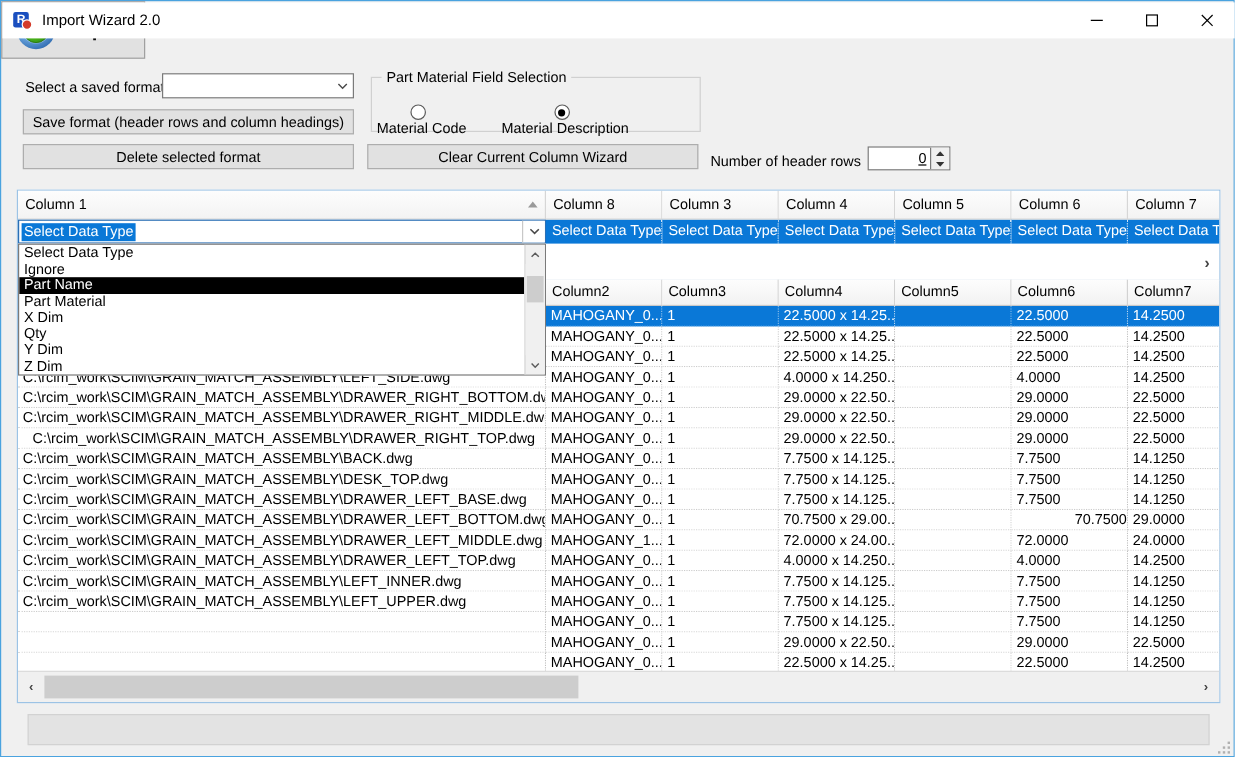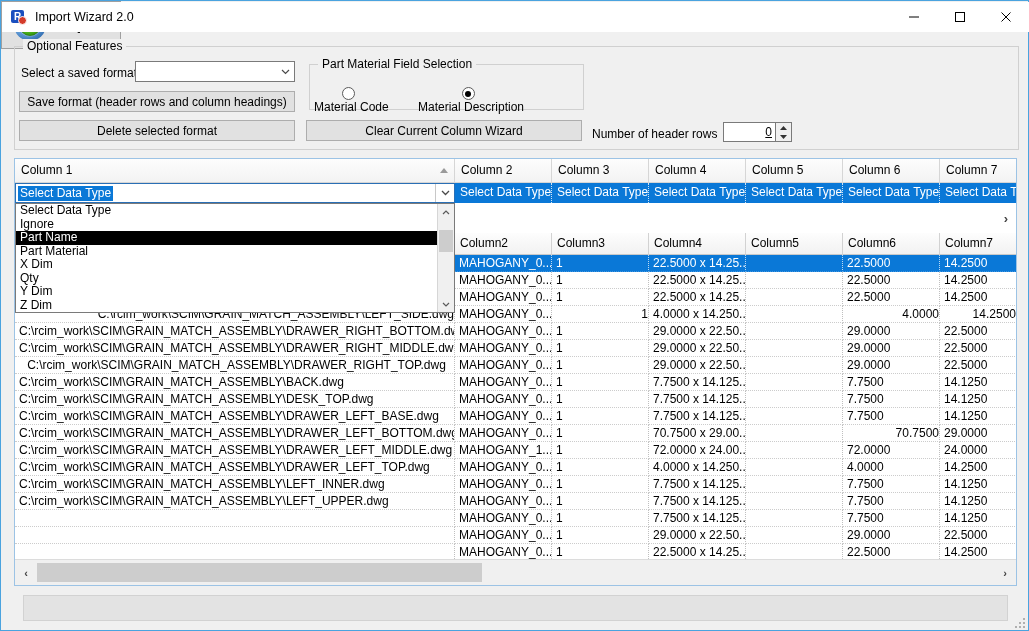--- a/index.html
+++ b/index.html
@@ -238,23 +238,20 @@
       </div>
       <div class="winbtn">
         <svg width="12" height="12" viewBox="0 0 12 12">
             <line x1="1.5" y1="1.5" x2="10.5" y2="10.5" stroke="#000" stroke-width="1"></line>
             <line x1="10.5" y1="1.5" x2="1.5" y2="10.5" stroke="#000" stroke-width="1"></line>
           </svg>
       </div>
     </div>
   </div>
 
-  <div class="groupbox" id="optional-features">
-    <span class="legend">Optional Features</span>
-  </div>
 
   <span class="lbl" style="left:20px;top:65px;">Select a saved format</span>
 
   <div class="combo" style="left:134px;top:60px;width:160px;height:21px;">
     <span style="padding-left:4px;font-size:12px;"></span>
     <span class="arrow">
       <svg width="9" height="6" viewBox="0 0 9 6">
           <polyline points="1,1 4.5,4.5 8,1" fill="none" stroke="#4a4a4a" stroke-width="1.2"></polyline>
         </svg>
     </span>
@@ -322,21 +319,21 @@
   </div>
 
   <div class="mainpanel">
 
     <div class="hdr-grid">
       <div id="hdr-cols">
           <div class="hdr-col" style="left: 0px; width: 440px;">
             <div class="hc-title">Column 1<span class="sort-tri"></span></div>
           </div>
           <div class="hdr-col" style="left: 440px; width: 97px;">
-            <div class="hc-title">Column 2</div>
+            <div class="hc-title">Column 8</div>
             <div class="hc-sel">Select Data Type</div>
           </div>
           <div class="hdr-col" style="left: 537px; width: 97px;">
             <div class="hc-title">Column 3</div>
             <div class="hc-sel">Select Data Type</div>
           </div>
           <div class="hdr-col" style="left: 634px; width: 97px;">
             <div class="hc-title">Column 4</div>
             <div class="hc-sel">Select Data Type</div>
           </div>
@@ -399,21 +396,21 @@
           </div>
           <div class="dg-row" style="top: 56px;">
             <div class="dg-cell" style="left: 0px; width: 440px;">C:\rcim_work\SCIM\GRAIN_MATCH_ASSEMBLY\RIGHT_INNER.dwg</div>
             <div class="dg-cell" style="left: 440px; width: 97px;">MAHOGANY_0....</div>
             <div class="dg-cell" style="left: 537px; width: 97px;">1</div>
             <div class="dg-cell" style="left: 634px; width: 97px;">22.5000 x 14.25...</div>
             <div class="dg-cell" style="left: 731px; width: 97px;"></div>
             <div class="dg-cell" style="left: 828px; width: 97px;">22.5000</div>
             <div class="dg-cell" style="left: 925px; width: 77px;">14.2500</div>
           </div>
-          <div class="dg-row" style="top: 73px; text-align: right;">
+          <div class="dg-row" style="top: 73px;">
             <div class="dg-cell" style="left: 0px; width: 440px;">C:\rcim_work\SCIM\GRAIN_MATCH_ASSEMBLY\LEFT_SIDE.dwg</div>
             <div class="dg-cell" style="left: 440px; width: 97px;">MAHOGANY_0....</div>
             <div class="dg-cell" style="left: 537px; width: 97px;">1</div>
             <div class="dg-cell" style="left: 634px; width: 97px;">4.0000 x 14.250...</div>
             <div class="dg-cell" style="left: 731px; width: 97px;"></div>
             <div class="dg-cell" style="left: 828px; width: 97px;">4.0000</div>
             <div class="dg-cell" style="left: 925px; width: 77px;">14.2500</div>
           </div>
           <div class="dg-row" style="top: 90px;">
             <div class="dg-cell" style="left: 0px; width: 440px;">C:\rcim_work\SCIM\GRAIN_MATCH_ASSEMBLY\DRAWER_RIGHT_BOTTOM.dwg</div>

